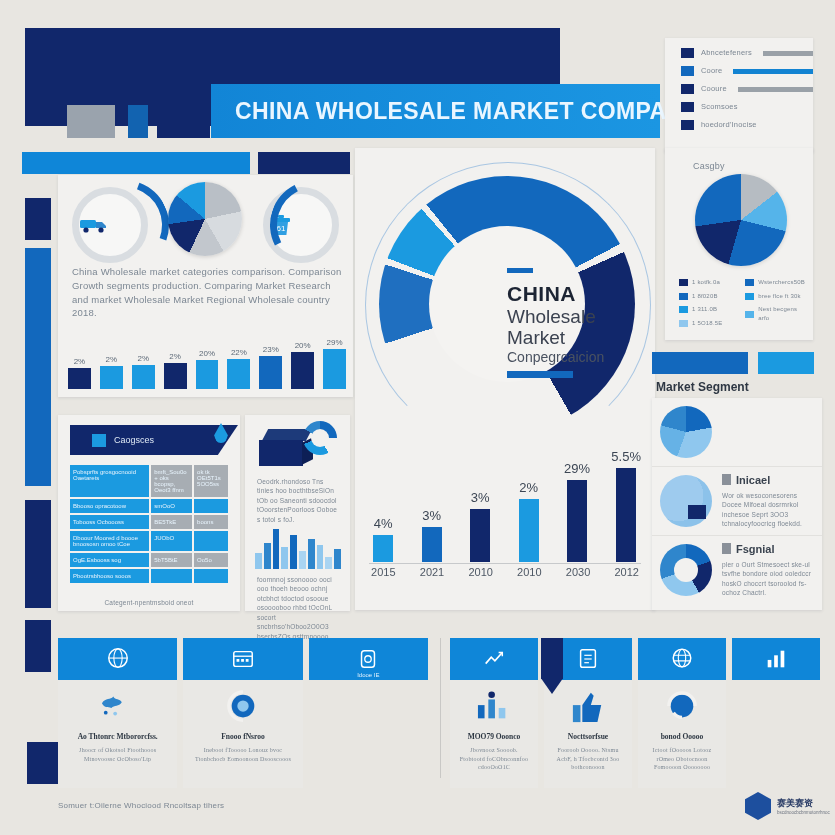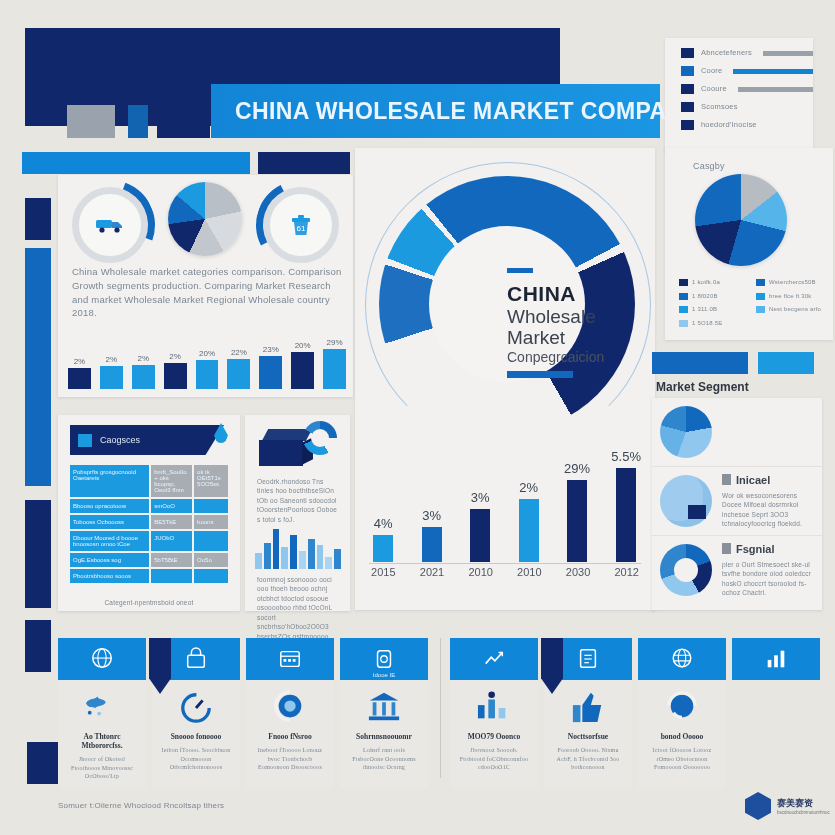--- a/index.html
+++ b/index.html
@@ -47,21 +47,21 @@
   #rail-2{left:25px;top:248px;width:26px;height:238px;background:#1268bd;}
   #rail-3{left:25px;top:500px;width:26px;height:108px;background:#11276b;}
   #rail-4{left:25px;top:620px;width:26px;height:52px;background:#11276b;}
   #rail-5{left:27px;top:742px;width:41px;height:42px;background:#11276b;}
 
   
   #card-upper-left{left:58px;top:175px;width:295px;height:222px;}
   .circ{
     position:absolute;width:62px;height:62px;border-radius:50%;
     background:#f7f7f6;border:7px solid #d9dde1;
-    display:flex;align-items:center;justify-content:center;
+    display:flex;align-items:center;
   }
   .circ .arc{
     position:absolute;width:76px;height:76px;border-radius:50%;
     border:7px solid transparent;border-right-color:#1268bd;
     transform:rotate(-25deg);
   }
   .circ .arc.left{border-right-color:transparent;border-left-color:#1268bd;transform:rotate(18deg);}
   .pie-mini{
     position:absolute;width:74px;height:74px;border-radius:50%;
     background:conic-gradient(#b9bfc6 0deg 78deg,#d7dbdf 78deg 150deg,#c2c7cd 150deg 205deg,#11276b 205deg 262deg,#1268bd 262deg 310deg,#1b9ae0 310deg 360deg);
@@ -117,21 +117,21 @@
   
   #legend-panel{left:665px;top:38px;width:148px;height:104px;padding:10px 0 0 0;}
   .lg-row{display:flex;align-items:center;gap:7px;margin:0 0 7px 16px;}
   .lg-sw{width:13px;height:10px;background:#11276b;flex:none;}
   .lg-sw.b{background:#1268bd;}
   .lg-tx{font-size:7.5px;}
   .lg-bar{height:5px;background:#9aa1a8;flex:1;margin-left:4px;}
   .lg-bar.blue{background:#1283d2;}
 
   
-  #pie-panel{left:665px;top:148px;width:168px;height:192px;}
+  #pie-panel{left:665px;top:148px;width:148px;height:192px;}
   #pie-title{position:absolute;left:28px;top:12px;font-size:9px;}
   #pie{
     position:absolute;left:30px;top:26px;width:92px;height:92px;border-radius:50%;
     background:conic-gradient(#b6bcc2 0deg 52deg,#55b4ea 52deg 104deg,#1268bd 104deg 196deg,#11276b 196deg 262deg,#1268bd 262deg 360deg);
     box-shadow:0 1px 4px rgba(0,0,0,.13);
   }
   #pie-legend{position:absolute;left:14px;top:130px;right:8px;display:flex;gap:8px;}
   #pie-legend .col{flex:1;}
   .pl-row{display:flex;align-items:center;gap:4px;margin-bottom:5px;}
   .pl-sw{width:9px;height:7px;background:#11276b;flex:none;}
@@ -154,21 +154,21 @@
   .seg-h{display:flex;align-items:center;gap:5px;margin-bottom:5px;}
   .seg-h .mk{width:9px;height:11px;background:#8a9099;}
   .seg-h .hh{font-size:11px;color:#3a434f;font-weight:700;filter:blur(.4px);}
   .seg-b{font-size:6.5px;}
 
   
   #tbl-panel{left:58px;top:415px;width:182px;height:196px;}
   #tbl-head{
     position:absolute;left:12px;top:10px;width:146px;height:30px;background:#11276b;
     clip-path:polygon(0 0,100% 0,88% 100%,0 100%);
-    display:flex;align-items:center;gap:8px;padding-left:8px;
+    display:flex;align-items:center;gap:8px;padding-left:22px;
   }
   #tbl-head .ic{width:14px;height:13px;background:#1b9ae0;flex:none;}
   #tbl-head .tx{color:#dfe9f5;font-size:9px;filter:blur(.4px);}
   #tbl{position:absolute;left:12px;top:50px;right:12px;}
   #tbl .r{display:flex;gap:2px;margin-bottom:2px;}
   #tbl .c{background:#1b9ae0;font-size:6px;color:#e8f4fd;padding:4px 3px;filter:blur(.35px);}
   #tbl .c.c0{flex:2.1;}
   #tbl .c.c1{flex:1;}
   #tbl .c.c2{flex:.8;}
   #tbl .c.gray{background:#a7adb3;}
@@ -525,37 +525,20 @@
                 <circle cx="7" cy="24" r="2" fill="#1268bd"></circle>
                 <circle cx="17" cy="25" r="2" fill="#8fc7ee"></circle>
               </svg></div>
             <div class="bttl">Ao Thtonrc Mtbororcfss.</div>
             <div class="btxt blurtext">Jhoocr of Okotsol Ftoothooos Mtnovoossc OcOboso'Ltp</div>
           </div>
         </div>
         <div class="bcard">
           <div class="bhead">
             <svg width="26" height="24" viewBox="0 0 26 26">
-              <rect x="4" y="9" width="18" height="13" rx="2" fill="none" stroke="#fff" stroke-width="1.6"></rect>
-              <path d="M8 9V6a5 5 0 0110 0v3" fill="none" stroke="#fff" stroke-width="1.6"></path>
-            </svg>
-            <div class="bnotch"></div>
-          </div>
-          <div class="bbody">
-            <div class="bico"><svg width="40" height="34" viewBox="0 0 40 36">
-                <circle cx="20" cy="19" r="14" fill="none" stroke="#1268bd" stroke-width="3.5" stroke-dasharray="66 100"></circle>
-                <line x1="20" y1="19" x2="27" y2="11" stroke="#11276b" stroke-width="3"></line>
-              </svg></div>
-            <div class="bttl">Snoooo fonoooo</div>
-            <div class="btxt blurtext">Ietbon fToooo. Soocbbuon Ocomsooon Otbcmfchotnonooos</div>
-          </div>
-        </div>
-        <div class="bcard">
-          <div class="bhead">
-            <svg width="26" height="24" viewBox="0 0 26 26">
               <rect x="3" y="5" width="20" height="16" rx="2" fill="none" stroke="#fff" stroke-width="1.6"></rect>
               <line x1="3" y1="10" x2="23" y2="10" stroke="#fff" stroke-width="1.4"></line>
               <rect x="6" y="13" width="3" height="3" fill="#fff"></rect>
               <rect x="11" y="13" width="3" height="3" fill="#fff"></rect>
               <rect x="16" y="13" width="3" height="3" fill="#fff"></rect>
             </svg>
           </div>
           <div class="bbody">
             <div class="bico"><svg width="40" height="34" viewBox="0 0 40 36">
                 <circle cx="20" cy="17" r="12" fill="#1268bd"></circle>
@@ -566,31 +549,20 @@
             <div class="btxt blurtext">Ineboot fTooooo Lonouz bvoc Ttonbchocb Eomoonoon Dsooscooos</div>
           </div>
         </div>
         <div class="bcard">
           <div class="bhead">
             <svg width="26" height="24" viewBox="0 0 26 26">
               <rect x="6" y="4" width="14" height="18" rx="3" fill="none" stroke="#fff" stroke-width="1.6"></rect>
               <circle cx="13" cy="13" r="3.5" fill="none" stroke="#fff" stroke-width="1.4"></circle>
             </svg>
             <span class="tag">Idooe IE</span>
-          </div>
-          <div class="bbody">
-            <div class="bico"><svg width="40" height="34" viewBox="0 0 40 36">
-                <path d="M20 3l15 8H5z" fill="#1268bd"></path>
-                <rect x="8" y="13" width="4" height="14" fill="#2f86cc"></rect>
-                <rect x="18" y="13" width="4" height="14" fill="#2f86cc"></rect>
-                <rect x="28" y="13" width="4" height="14" fill="#2f86cc"></rect>
-                <rect x="4" y="28" width="32" height="4" fill="#1268bd"></rect>
-              </svg></div>
-            <div class="bttl">Sohrnnsnoouomr</div>
-            <div class="btxt blurtext">Lohsrf rnnt oois FtsbocOone Ocoonnoms thnooisc Ocsrng</div>
           </div>
         </div>
       </div>
       <div class="grp">
         <div class="bcard">
           <div class="bhead">
             <svg width="26" height="24" viewBox="0 0 26 26">
               <path d="M4 18L10 11l4 4 8-9" fill="none" stroke="#fff" stroke-width="1.8"></path>
               <path d="M18 6h4v4" fill="none" stroke="#fff" stroke-width="1.6"></path>
             </svg>

